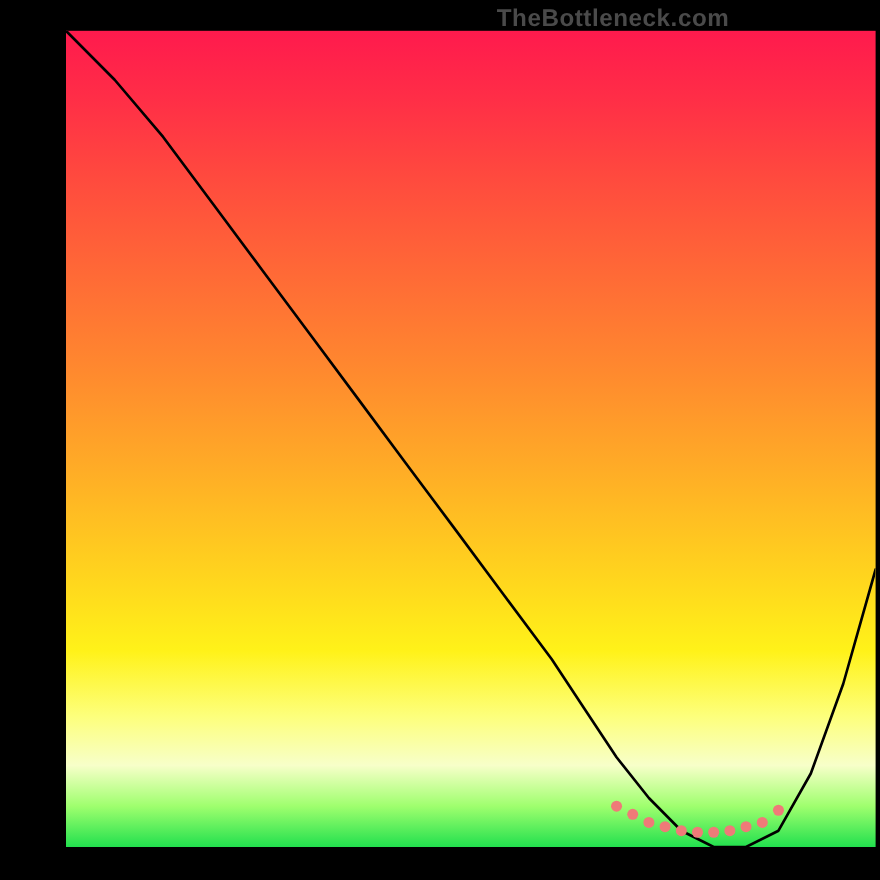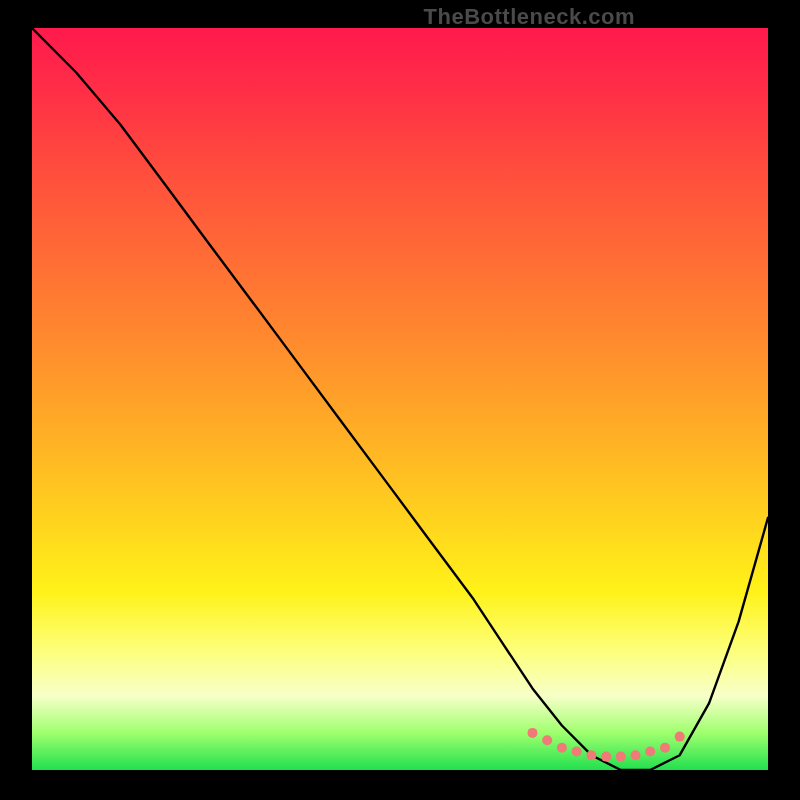--- a/index.html
+++ b/index.html
@@ -9,20 +9,21 @@
     height: 800px;
     background: #000;
     overflow: hidden;
     font-family: Arial, Helvetica, sans-serif;
   }
   .frame {
     position: relative;
     width: 647px;
     height: 800px;
     background: #000;
+    margin-left: 28px;
   }
   .watermark {
     position: absolute;
     top: 4px;
     right: 12px;
     font-size: 22px;
     font-weight: bold;
     color: #4a4a4a;
     letter-spacing: 0.5px;
     z-index: 50;

